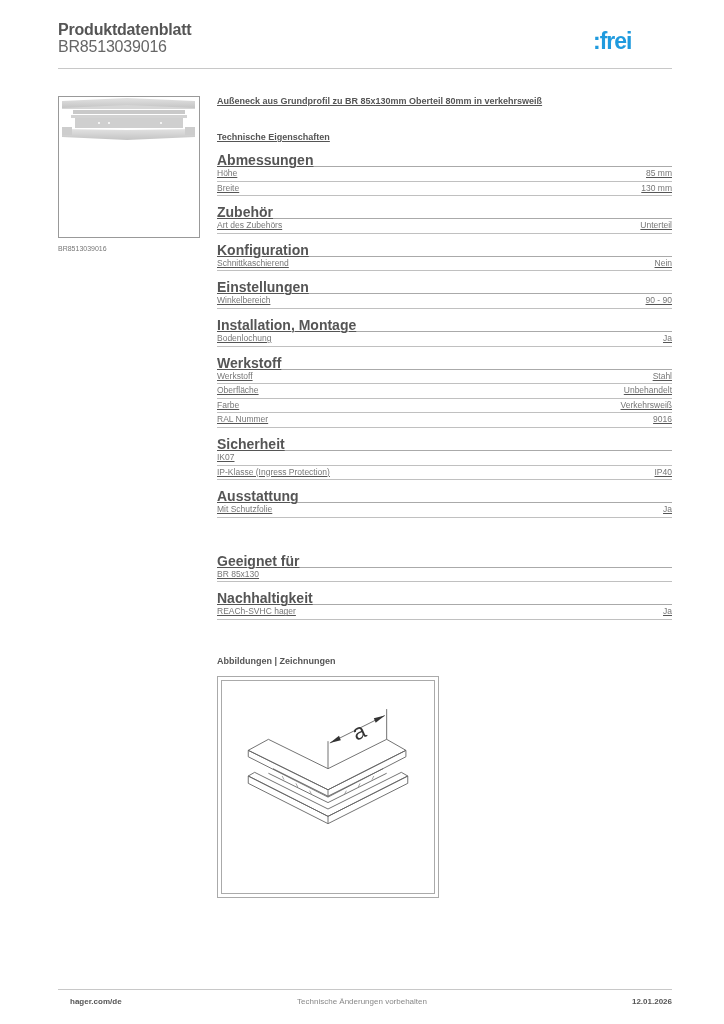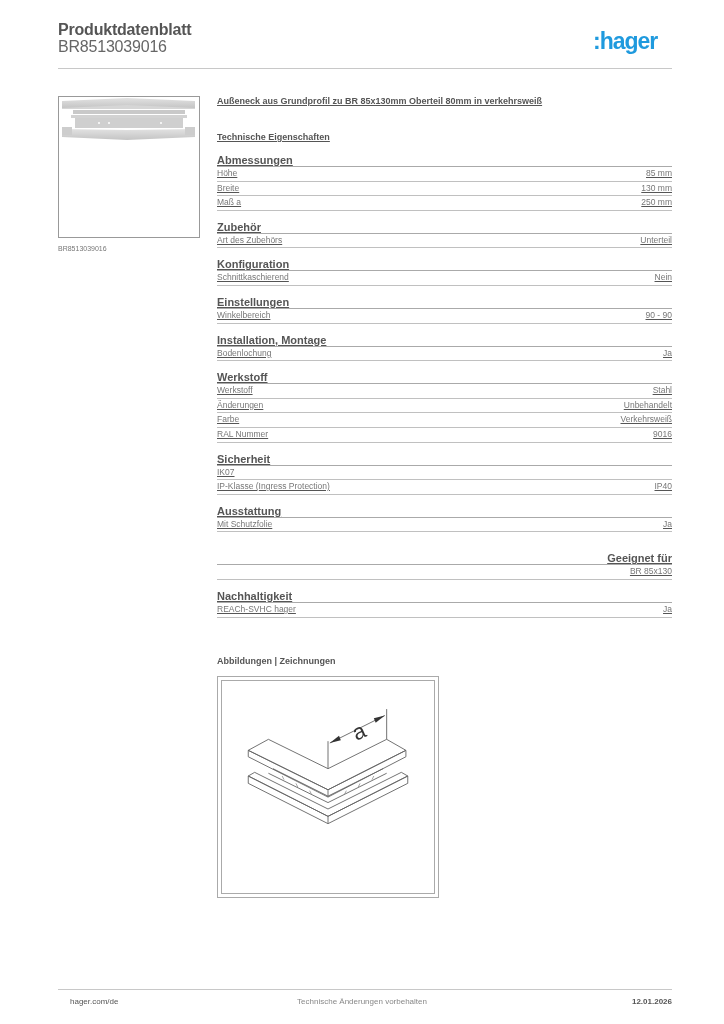--- a/index.html
+++ b/index.html
@@ -9,41 +9,41 @@
   .logo { position: absolute; left: 593px; top: 28px; font-size: 23px; font-weight: bold; color: #1f9ade; letter-spacing: -1px; }
   .header-rule { position: absolute; left: 58px; top: 68px; width: 614px; height: 1px; background: #c8c8c8; }
 
   .thumb { position: absolute; left: 58px; top: 96px; width: 142px; height: 142px; border: 1px solid #999; box-sizing: border-box; }
   .thumb-caption { position: absolute; left: 58px; top: 245px; font-size: 7px; color: #777; }
 
   .main { position: absolute; left: 217px; top: 94px; width: 455px; text-decoration: underline; }
   .desc { font-size: 9px; font-weight: bold; color: #555; height: 14px; line-height: 14px; }
   .tech-title { font-size: 9px; font-weight: bold; color: #555; margin-top: 22px; height: 14px; line-height: 14px; }
   .section { margin-top: 10px; }
-  .section-title { font-size: 11px; font-weight: bold; color: #555; height: 12px; line-height: 12px; border-bottom: 1px solid #aaa; }
+  .section-title { font-size: 14px; font-weight: bold; color: #555; height: 12px; line-height: 12px; border-bottom: 1px solid #aaa; }
   .row { display: flex; justify-content: space-between; font-size: 8.5px; color: #777; height: 13.6px; line-height: 13.6px; border-bottom: 1px solid #c0c0c0; }
   .row .label { flex: 1; }
   .row .value { text-align: left; }
-  .gap-large { margin-top: 20px; text-align: right; }
+  .gap-large { margin-top: 37px; }
 
   .figs-title { position: absolute; left: 217px; top: 656px; font-size: 9px; font-weight: bold; color: #555; }
   .drawing { position: absolute; left: 217px; top: 676px; width: 222px; height: 222px; border: 1px solid #aaa; box-sizing: border-box; }
   .drawing-inner { position: absolute; left: 3px; top: 3px; right: 3px; bottom: 3px; border: 1px solid #aaa; }
 
   .footer-rule { position: absolute; left: 58px; top: 989px; width: 614px; height: 1px; background: #c8c8c8; }
-  .footer-left { position: absolute; left: 58px; top: 997px; font-size: 8px; font-weight: normal; color: #555; padding-left: 12px; }
+  .footer-left { position: absolute; left: 58px; top: 997px; font-size: 8px; font-weight: bold; color: #555; padding-left: 12px; }
   .footer-center { position: absolute; left: 0; width: 724px; top: 997px; text-align: center; font-size: 8px; color: #888; }
   .footer-right { position: absolute; right: 52px; top: 997px; font-size: 8px; font-weight: bold; color: #555; }
 </style>
 </head>
 <body>
 
 <div class="header-title">Produktdatenblatt</div>
 <div class="header-code">BR8513039016</div>
-<div class="logo">:hager</div>
+<div class="logo">:frei</div>
 <div class="header-rule"></div>
 
 <div class="thumb">
   <svg width="140" height="140" viewBox="0 0 140 140">
     <defs>
       <linearGradient id="g1" x1="0" y1="0" x2="0" y2="1">
         <stop offset="0" stop-color="#e2e2e2"></stop>
         <stop offset="1" stop-color="#c4c4c4"></stop>
       </linearGradient>
     </defs>
@@ -69,24 +69,20 @@
   <div class="section">
     <div class="section-title">Abmessungen</div>
     <div class="row">
         <span class="label">Höhe</span>
         <span class="value">85 mm</span>
       </div>
     <div class="row">
         <span class="label">Breite</span>
         <span class="value">130 mm</span>
       </div>
-    <div class="row">
-        <span class="label">Maß a</span>
-        <span class="value">250 mm</span>
-      </div>
   </div>
 
   <div class="section">
     <div class="section-title">Zubehör</div>
     <div class="row">
         <span class="label">Art des Zubehörs</span>
         <span class="value">Unterteil</span>
       </div>
   </div>
 
@@ -114,21 +110,21 @@
       </div>
   </div>
 
   <div class="section">
     <div class="section-title">Werkstoff</div>
     <div class="row">
         <span class="label">Werkstoff</span>
         <span class="value">Stahl</span>
       </div>
     <div class="row">
-        <span class="label">Änderungen</span>
+        <span class="label">Oberfläche</span>
         <span class="value">Unbehandelt</span>
       </div>
     <div class="row">
         <span class="label">Farbe</span>
         <span class="value">Verkehrsweiß</span>
       </div>
     <div class="row">
         <span class="label">RAL Nummer</span>
         <span class="value">9016</span>
       </div>

